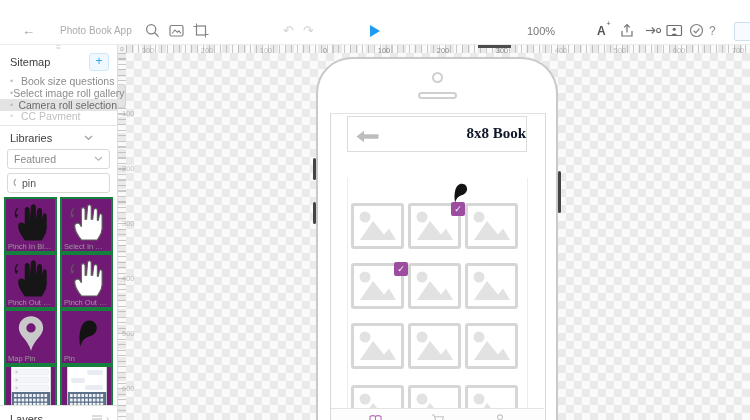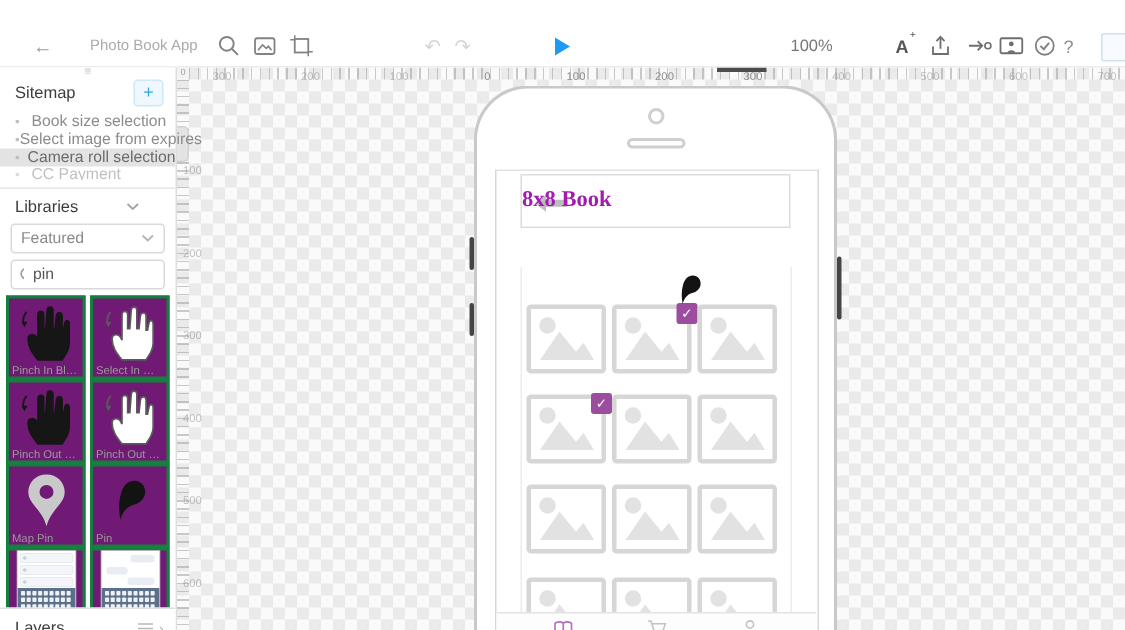--- a/index.html
+++ b/index.html
@@ -82,22 +82,22 @@
 
   
   .phone{position:absolute;left:198px;top:12px;width:242px;height:420px;background:#fff;border:2px solid #c9c9c9;
     border-bottom:none;border-radius:36px 36px 0 0;box-sizing:border-box;}
   .side-btn{position:absolute;width:3px;background:#454545;border-radius:2px;}
   .cam{position:absolute;left:114px;top:13px;width:11px;height:11px;border:2px solid #cfcfcf;border-radius:50%;box-sizing:border-box;}
   .spk{position:absolute;left:100px;top:33px;width:39px;height:7px;border:2px solid #cfcfcf;border-radius:4px;box-sizing:border-box;}
   .screen{position:absolute;left:12px;top:54px;width:214px;height:312px;background:#fff;border-left:1px solid #d8d8d8;border-right:1px solid #d8d8d8;border-top:1px solid #e2e2e2;}
   .ph-header{position:absolute;left:16px;top:2px;width:180px;height:36px;border:1px solid #dcdcdc;background:#fff;box-sizing:border-box;}
   .ph-back{position:absolute;left:8px;top:12px;cursor:pointer;}
-  .ph-title{position:absolute;left:0;top:8px;width:100%;text-align:left;font-family:"Liberation Serif",serif;
-    font-size:15px;font-weight:bold;color:#a21caf;}
+  .ph-title{position:absolute;left:0;top:8px;width:100%;text-align:right;font-family:"Liberation Serif",serif;
+    font-size:15px;font-weight:bold;color:#0f172a;}
   .ph-step{position:absolute;left:16px;top:38px;width:180px;height:26px;background:#efefef;border:1px solid #dddddd;
     box-sizing:border-box;display:flex;align-items:center;justify-content:center;
     font-family:"Liberation Serif",serif;font-size:10px;color:#4a4a4a;white-space:nowrap;}
   .ph-list{position:absolute;left:16px;top:64px;width:181px;height:248px;border-left:1px solid #ececec;border-right:1px solid #ececec;box-sizing:border-box;}
   .ph-cell{position:absolute;width:53px;height:46px;border:3px solid #d6d6d6;border-radius:3px;background:#fff;box-sizing:border-box;cursor:pointer;}
   .ph-check{position:absolute;top:-4px;right:-7px;width:14px;height:14px;background:#9c4da0;border-radius:2px;
     color:#fff;font-size:9px;line-height:14px;text-align:center;cursor:pointer;}
   .pin-cursor{position:absolute;top:-23px;right:-10px;z-index:6;cursor:pointer;}
   .ph-tabbar{position:absolute;left:0;top:294px;width:213px;height:18px;background:#fdfdfd;border-top:1px solid #e3e3e3;
     display:flex;align-items:flex-start;justify-content:space-around;padding:3px 14px 0;box-sizing:border-box;z-index:5;}
@@ -288,25 +288,25 @@
 
   <div class="sidebar">
     <div class="drag-dots">≡</div>
     <div class="sitemap-header">
       <span class="panel-title">Sitemap</span>
       <span class="add-btn">+</span>
     </div>
     <div id="sitemap-list">
         <div class="sitemap-item">
           <span class="bullet">•</span>
-          <span>Book size selection</span>
+          <span>Book size questions</span>
         </div>
         <div class="sitemap-item">
           <span class="bullet">•</span>
-          <span>Select image from expires</span>
+          <span>Select image roll gallery</span>
         </div>
         <div class="sitemap-item selected">
           <span class="bullet">•</span>
           <span>Camera roll selection</span>
         </div>
         <div class="sitemap-item clipped">
           <span class="bullet">•</span>
           <span>CC Payment</span>
         </div>
       </div>

